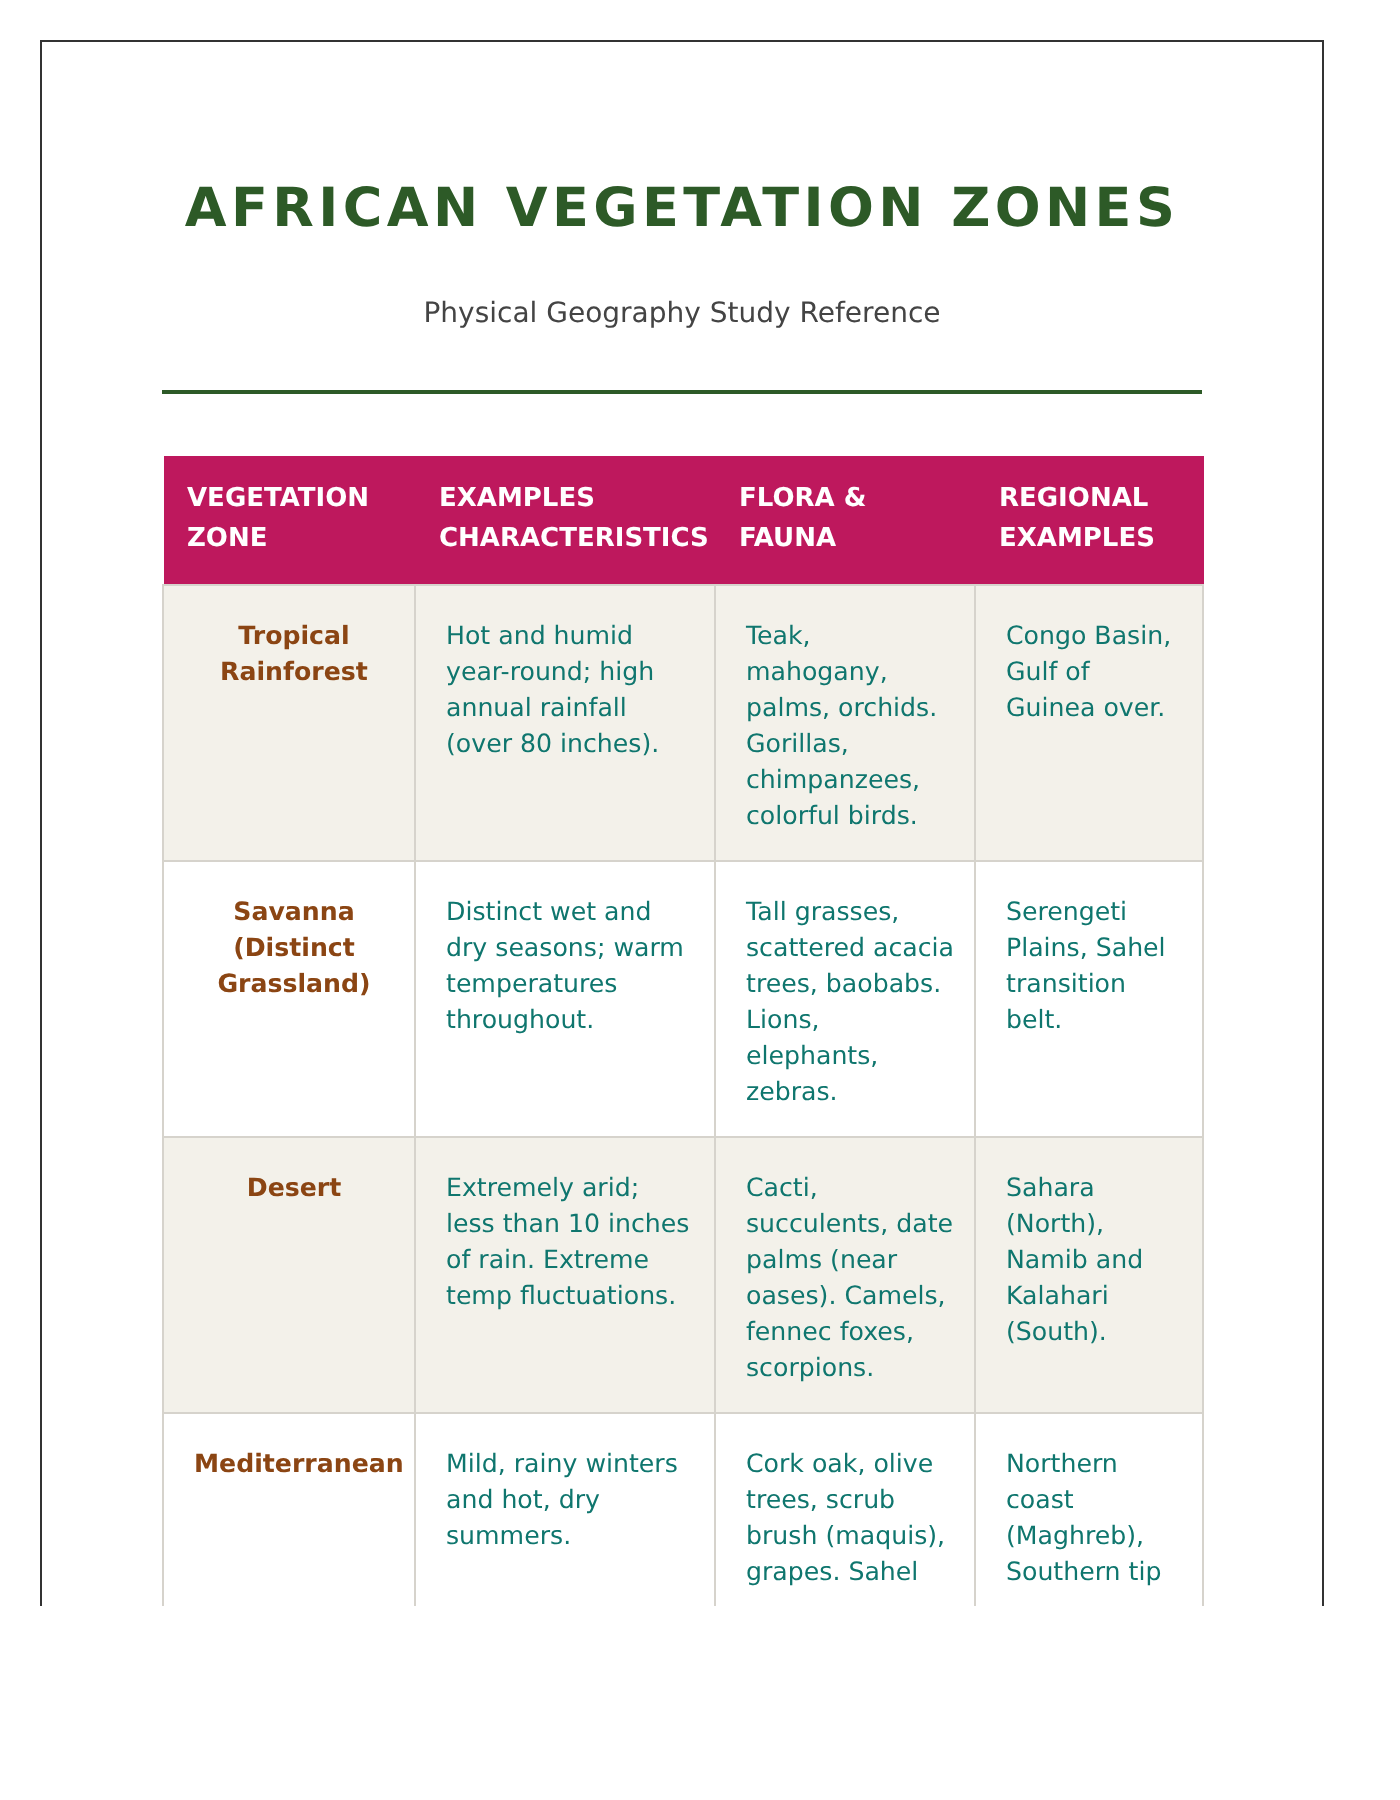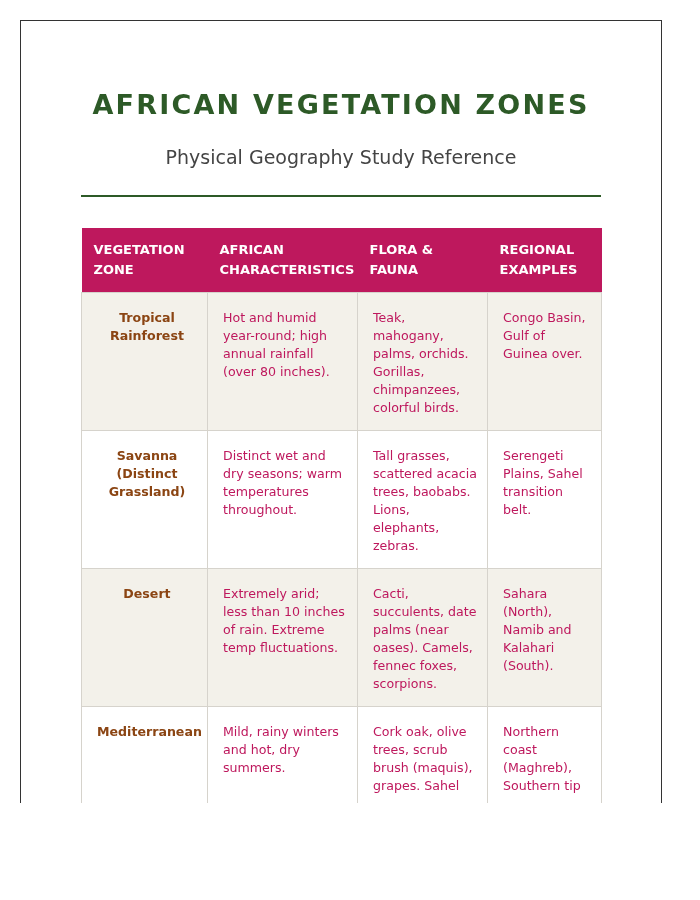--- a/index.html
+++ b/index.html
@@ -47,21 +47,21 @@
       margin: 0;
       line-height: 34px;
     }
     .subtitle {
       position: absolute;
       top: 126px;
       left: 0;
       width: 520px;
       text-align: center;
       font-family: "DejaVu Sans", sans-serif;
-      font-size: 19px;
+      font-size: 14px;
       color: #444444;
       line-height: 20px;
     }
     .divider {
       position: absolute;
       top: 174px;
       left: 0;
       width: 520px;
       height: 2px;
       background: #2d5a27;
@@ -89,21 +89,21 @@
       padding: 12px 10px 12px 12px;
       line-height: 20px;
       font-size: 13px;
       height: 40px;
       border: none;
     }
     table.zones tbody td {
       vertical-align: top;
       padding: 16px 10px 12px 15px;
       line-height: 18px;
-      color: #be185d;
+      color: #0f766e;
       border: 1px solid #d6d3cc;
       height: 109px;
       box-sizing: content-box;
     }
     table.zones tbody tr:nth-child(odd) td {
       background: #f3f1ea;
     }
     table.zones tbody tr:nth-child(even) td {
       background: #ffffff;
     }
@@ -125,21 +125,21 @@
     <table class="zones">
       <colgroup>
         <col class="c1">
           <col class="c2">
           <col class="c3">
           <col class="c4">
       </colgroup>
       <thead>
         <tr>
           <th>VEGETATION ZONE</th>
-          <th>AFRICAN CHARACTERISTICS</th>
+          <th>EXAMPLES CHARACTERISTICS</th>
           <th>FLORA &amp; FAUNA</th>
           <th>REGIONAL EXAMPLES</th>
         </tr>
       </thead>
       <tbody>
         <tr>
           <td class="zone-name">Tropical Rainforest</td>
           <td>Hot and humid year-round; high annual rainfall (over 80 inches).</td>
           <td>Teak, mahogany, palms, orchids. Gorillas, chimpanzees, colorful birds.</td>
           <td>Congo Basin, Gulf of Guinea over.</td>

